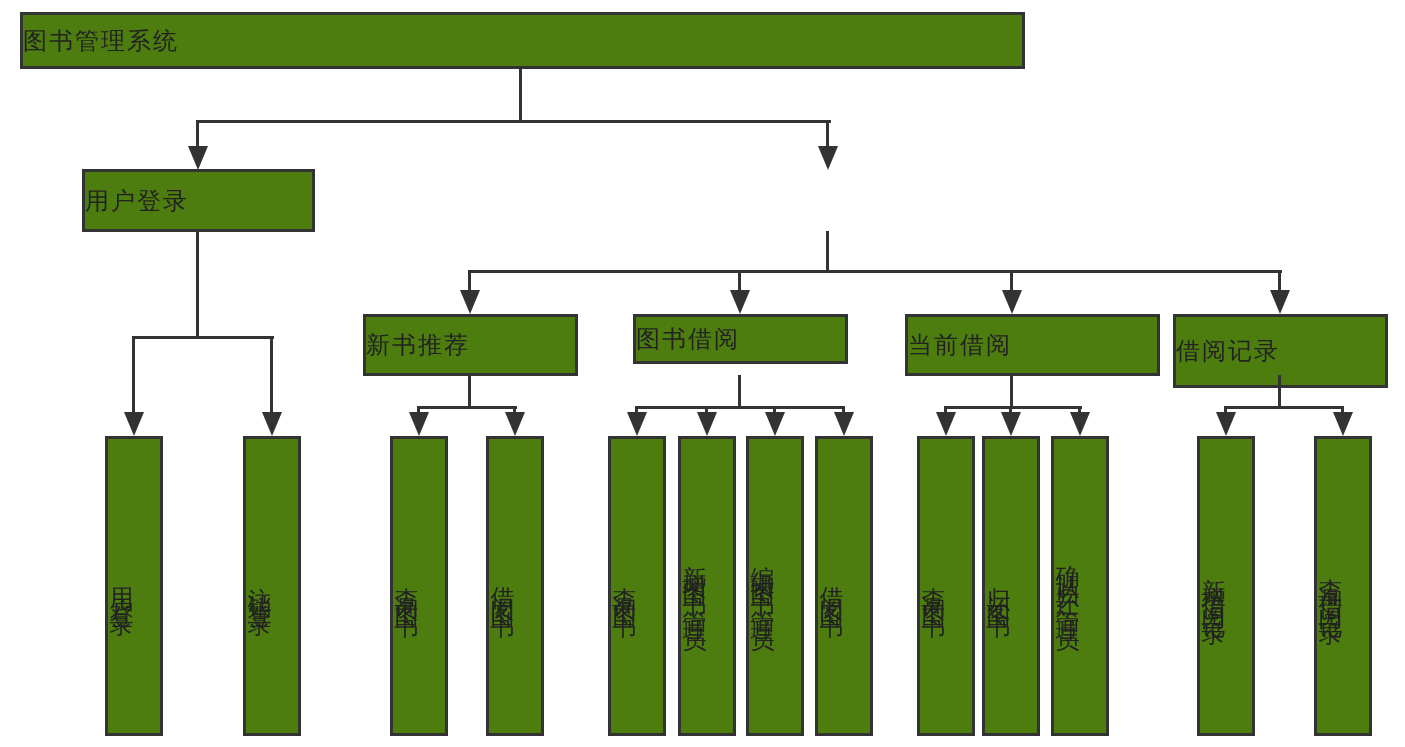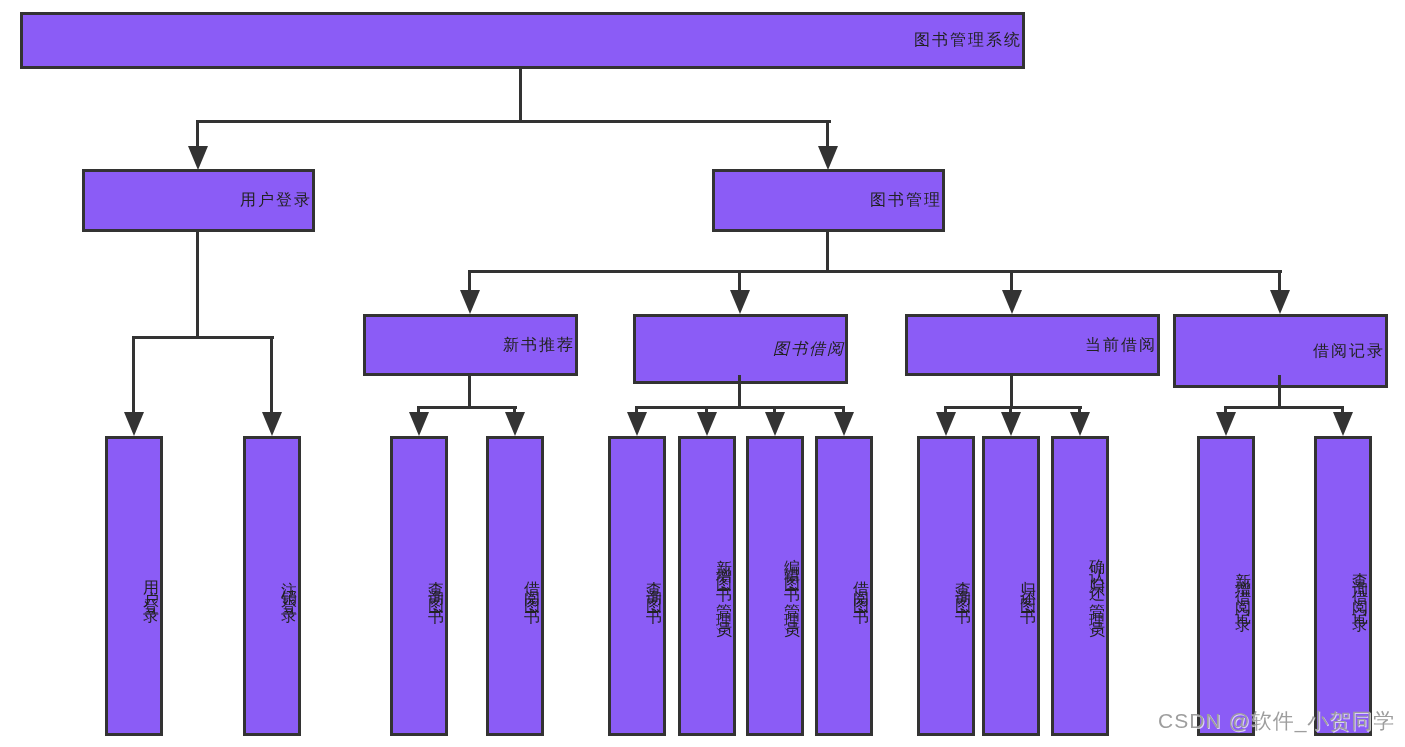--- a/index.html
+++ b/index.html
@@ -8,26 +8,26 @@
     width: 1405px;
     height: 747px;
     background: #ffffff;
     font-family: "Liberation Sans", "DejaVu Sans", sans-serif;
     overflow: hidden;
   }
   .box {
     position: absolute;
     box-sizing: border-box;
     border: 3px solid #333333;
-    background: #8b5cf6;
+    background: #4d7c0f;
     display: flex;
     align-items: center;
-    justify-content: flex-end;
+    justify-content: flex-start;
     color: #222222;
-    font-size: 16px;
+    font-size: 24px;
     letter-spacing: 2px;
     text-align: center;
   }
   .vlabel {
     writing-mode: vertical-rl;
     text-orientation: mixed;
     letter-spacing: 9px;
     line-height: 1.1;
     white-space: nowrap;
   }
@@ -63,23 +63,20 @@
   <div class="vline" style="left:519px; top:68px; height:55px;"></div>
   <div class="hline" style="left:196px; top:120px; width:635px;"></div>
   <div class="vline" style="left:196px; top:120px; height:32px;"></div>
   <div class="arrow" style="left:188px; top:146px;"></div>
   <div class="vline" style="left:826px; top:120px; height:32px;"></div>
   <div class="arrow" style="left:818px; top:146px;"></div>
 
   <div class="box" style="left:82px; top:169px; width:233px; height:63px;">
     <span>用户登录</span>
   </div>
-  <div class="box" style="left:712px; top:169px; width:233px; height:63px;">
-    <span>图书管理</span>
-  </div>
 
   <div class="vline" style="left:196px; top:231px; height:107px;"></div>
   <div class="hline" style="left:132px; top:336px; width:142px;"></div>
   <div class="vline" style="left:132px; top:336px; height:80px;"></div>
   <div class="arrow" style="left:124px; top:412px;"></div>
   <div class="vline" style="left:270px; top:336px; height:80px;"></div>
   <div class="arrow" style="left:262px; top:412px;"></div>
 
   <div class="vline" style="left:826px; top:231px; height:42px;"></div>
   <div class="hline" style="left:468px; top:270px; width:814px;"></div>
@@ -88,21 +85,21 @@
   <div class="vline" style="left:738px; top:270px; height:25px;"></div>
   <div class="arrow" style="left:730px; top:290px;"></div>
   <div class="vline" style="left:1010px; top:270px; height:25px;"></div>
   <div class="arrow" style="left:1002px; top:290px;"></div>
   <div class="vline" style="left:1278px; top:270px; height:25px;"></div>
   <div class="arrow" style="left:1270px; top:290px;"></div>
 
   <div class="box" style="left:363px; top:314px; width:215px; height:62px;">
     <span>新书推荐</span>
   </div>
-  <div class="box" style="left:633px; top:314px; width:215px; height:70px;font-style:italic;">
+  <div class="box" style="left:633px; top:314px; width:215px; height:50px;">
     <span>图书借阅</span>
   </div>
   <div class="box" style="left:905px; top:314px; width:255px; height:62px;">
     <span>当前借阅</span>
   </div>
   <div class="box" style="left:1173px; top:314px; width:215px; height:74px;">
     <span>借阅记录</span>
   </div>
 
   <div class="vline" style="left:468px; top:375px; height:34px;"></div>
@@ -176,15 +173,14 @@
     <span class="vlabel">确认归还（管理员）</span>
   </div>
 
   <div class="box" style="left:1197px; top:436px; width:58px; height:300px;">
     <span class="vlabel">新增借阅记录</span>
   </div>
   <div class="box" style="left:1314px; top:436px; width:58px; height:300px;">
     <span class="vlabel">查询借阅记录</span>
   </div>
 
-  <div class="watermark">CSDN @软件_小贺同学</div>
 
 </div>
 
 </body></html>

